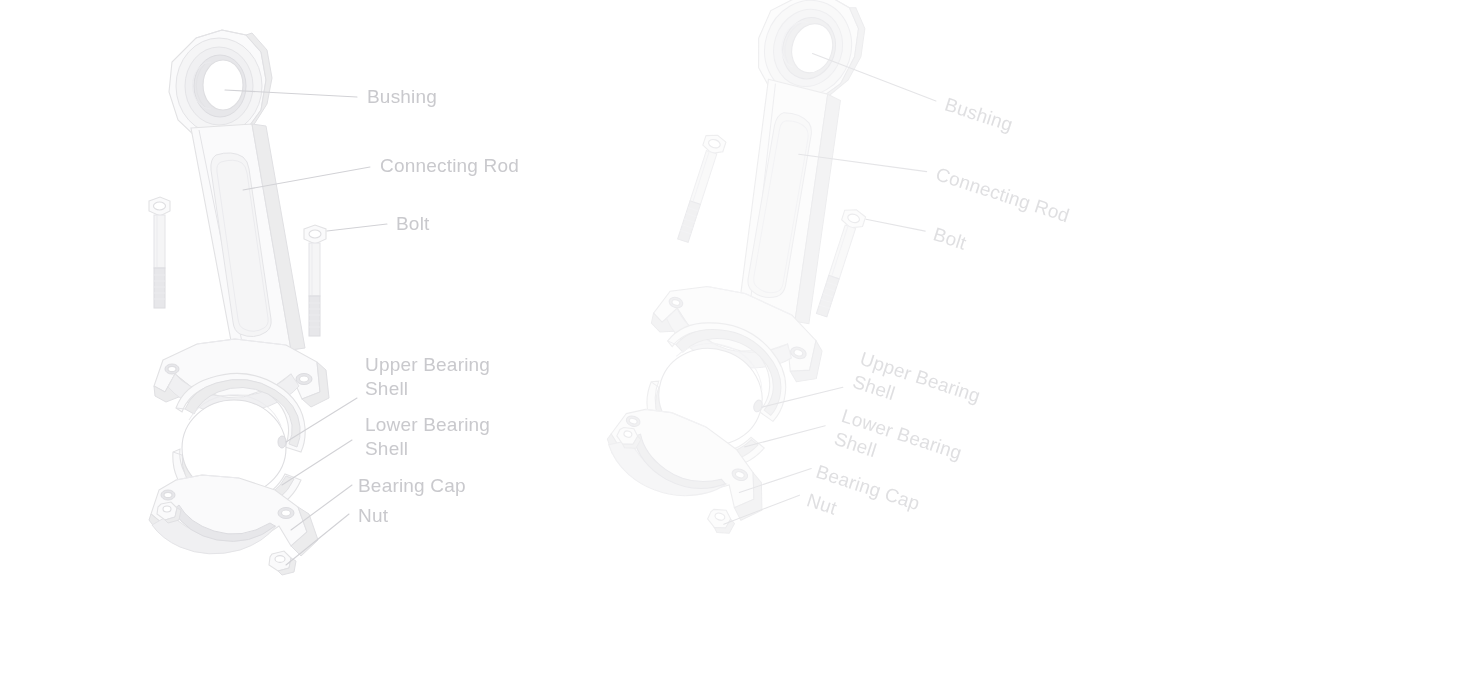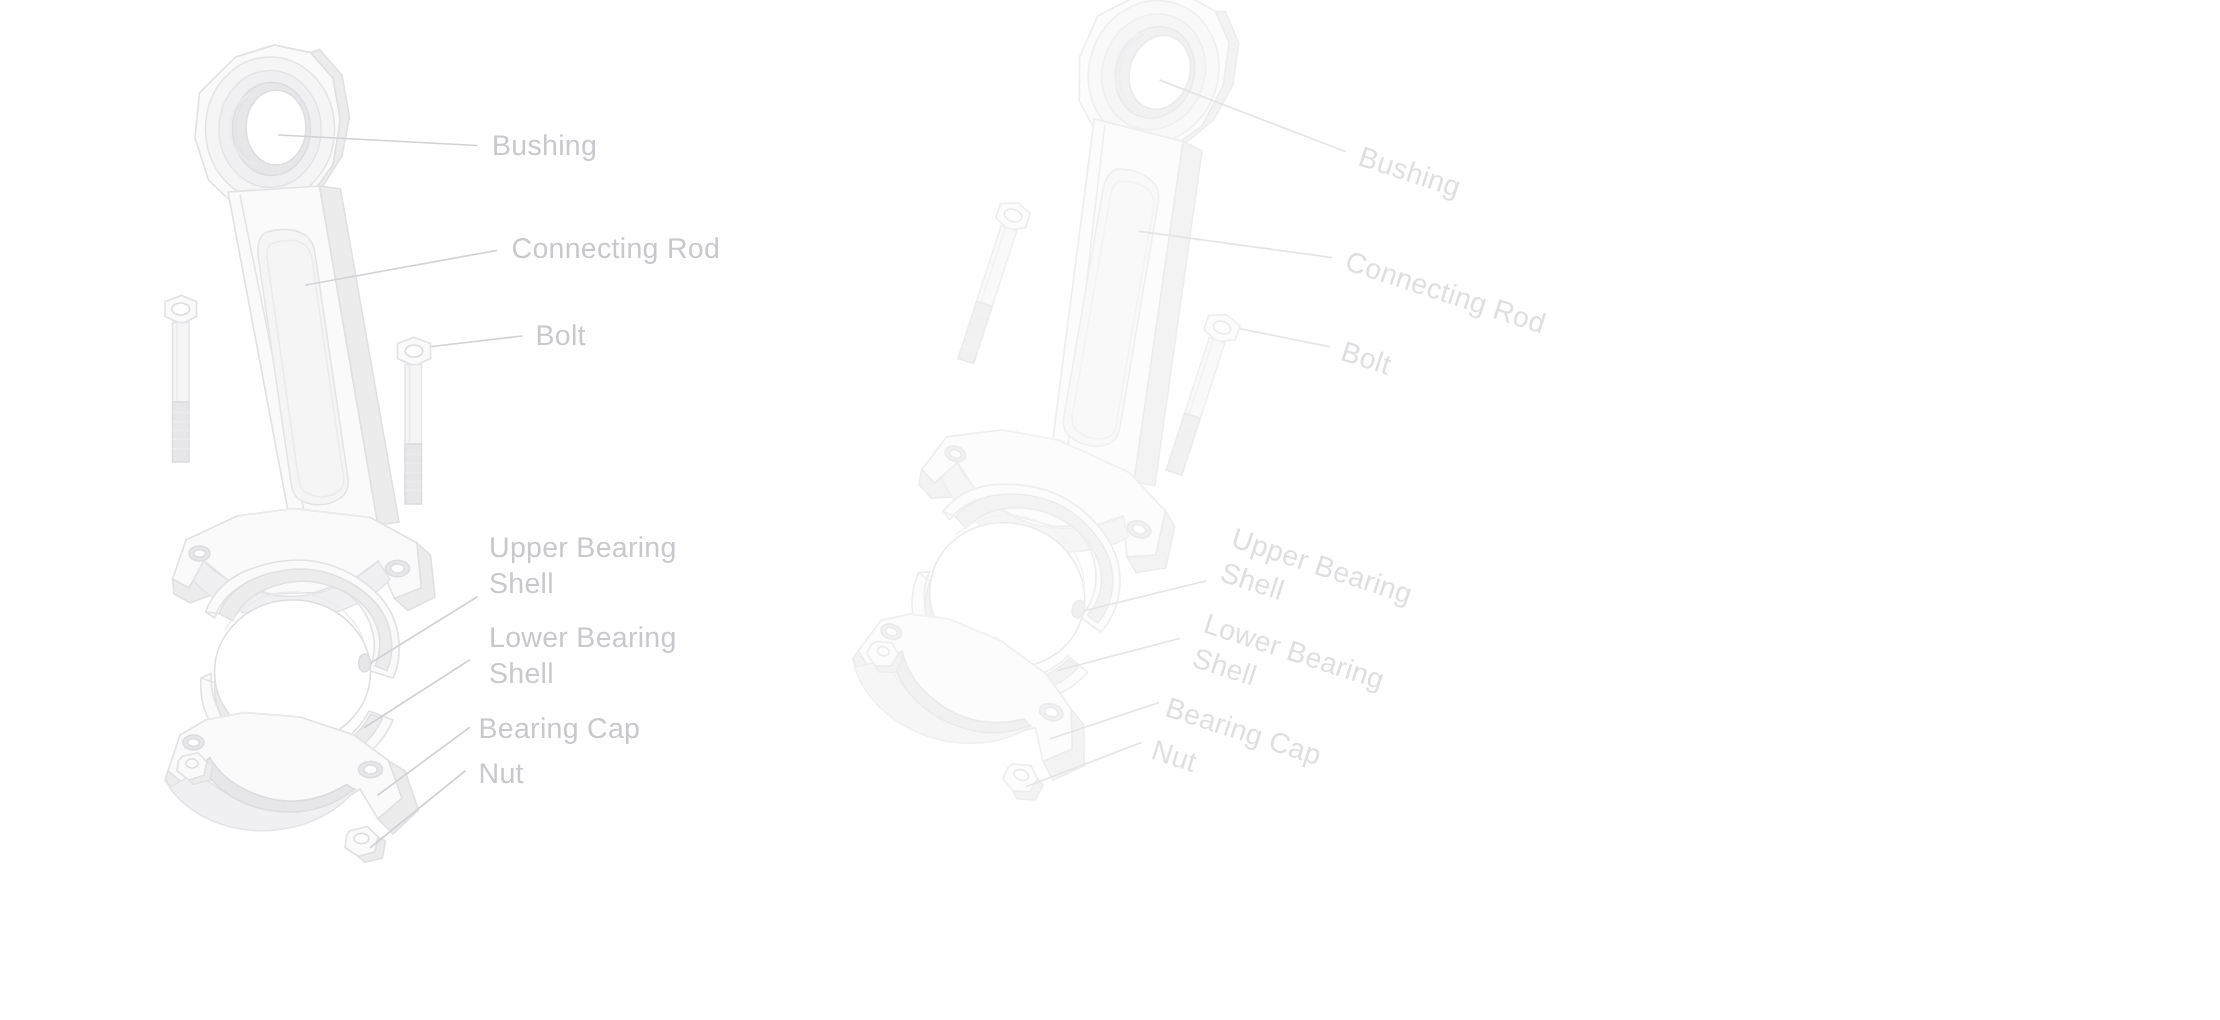--- a/index.html
+++ b/index.html
@@ -14,20 +14,21 @@
     overflow: hidden;
     font-family: "Liberation Sans", sans-serif;
     position: relative;
   }
   #stage {
     position: absolute;
     inset: 0;
     width: 1316px;
     height: 680px;
     background: #ffffff;
+    margin-left: 39px;
   }
   .diagram-layer {
     position: absolute;
     top: 0;
     left: 0;
     width: 1480px;
     height: 680px;
   }
   svg.dwg {
     display: block;

